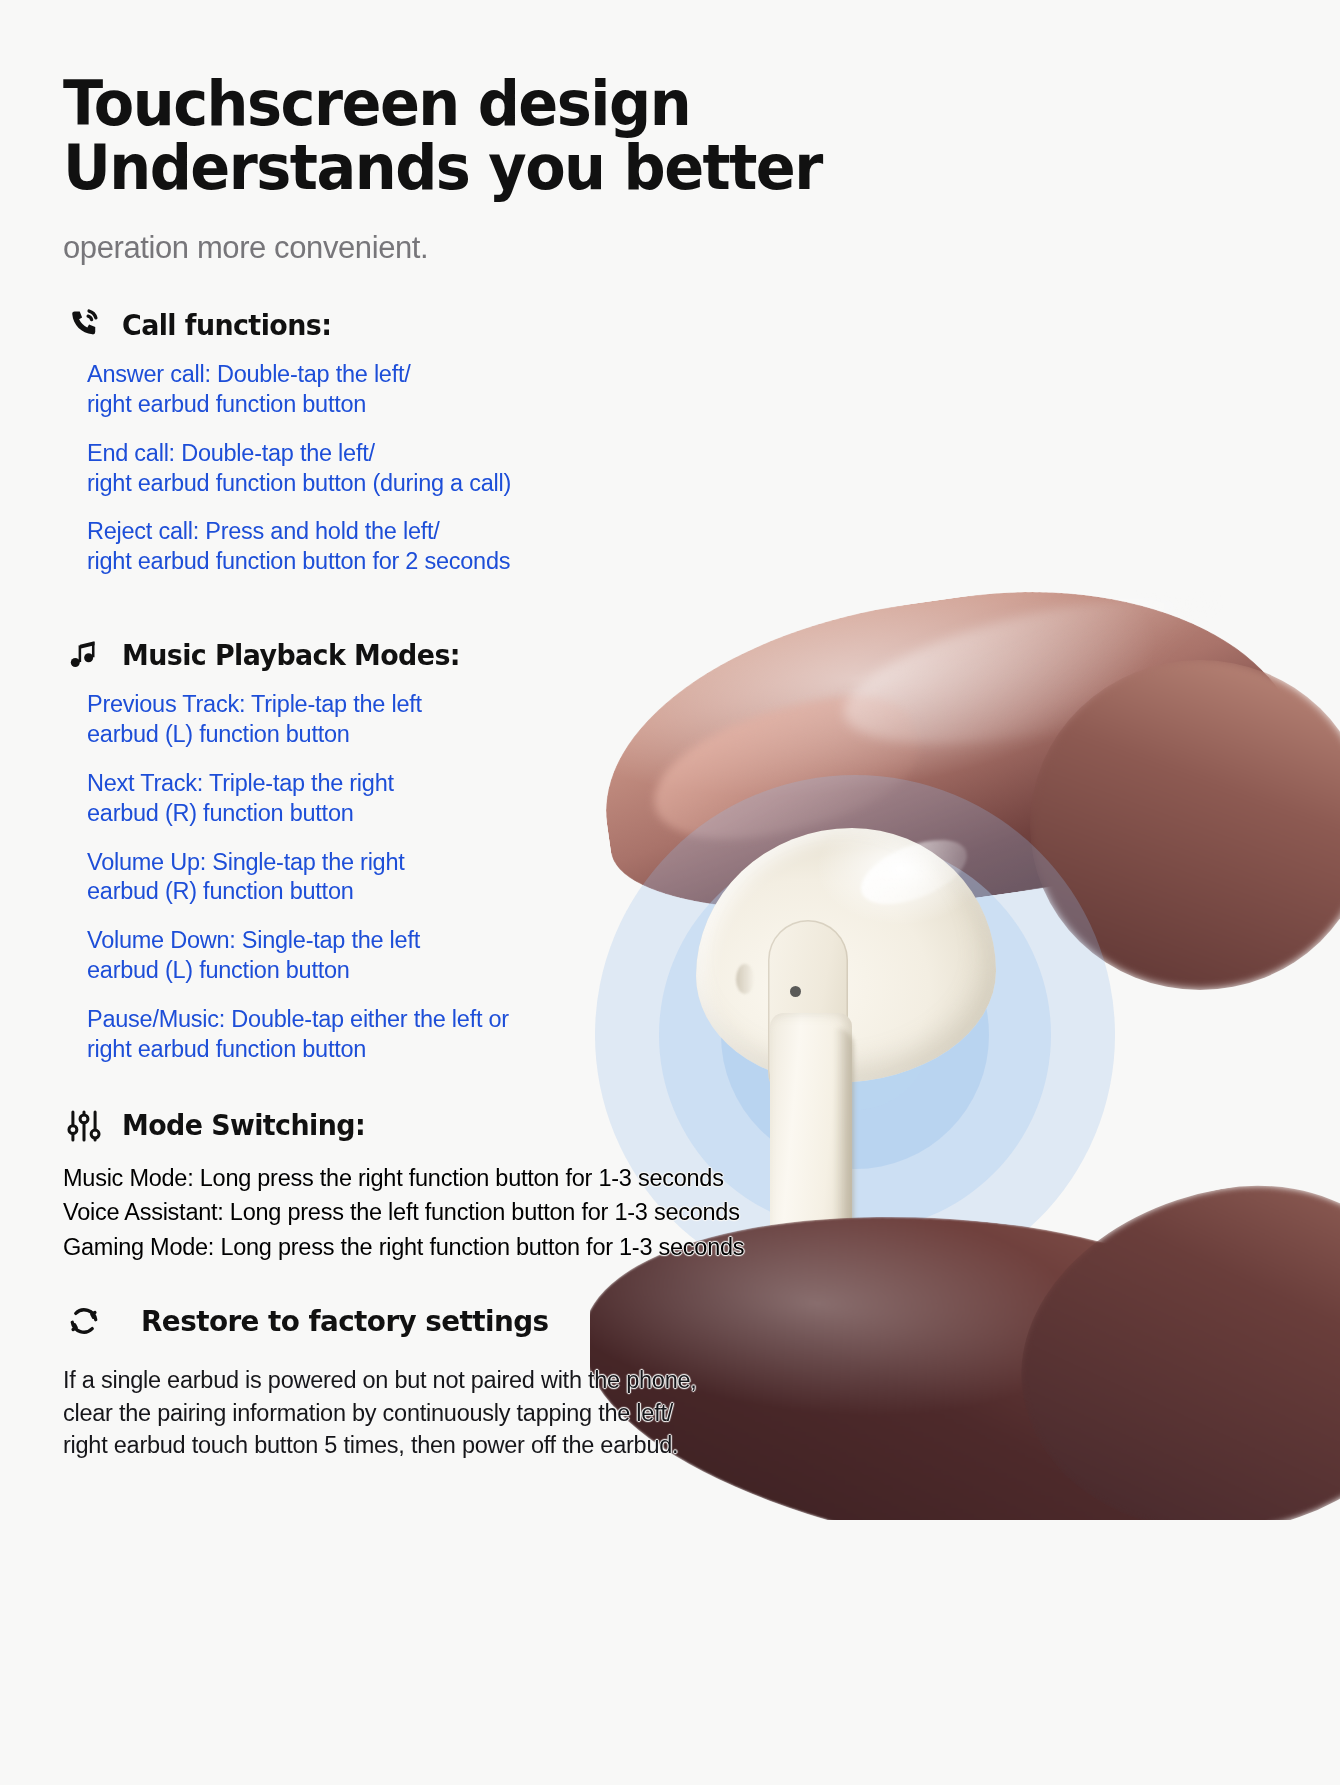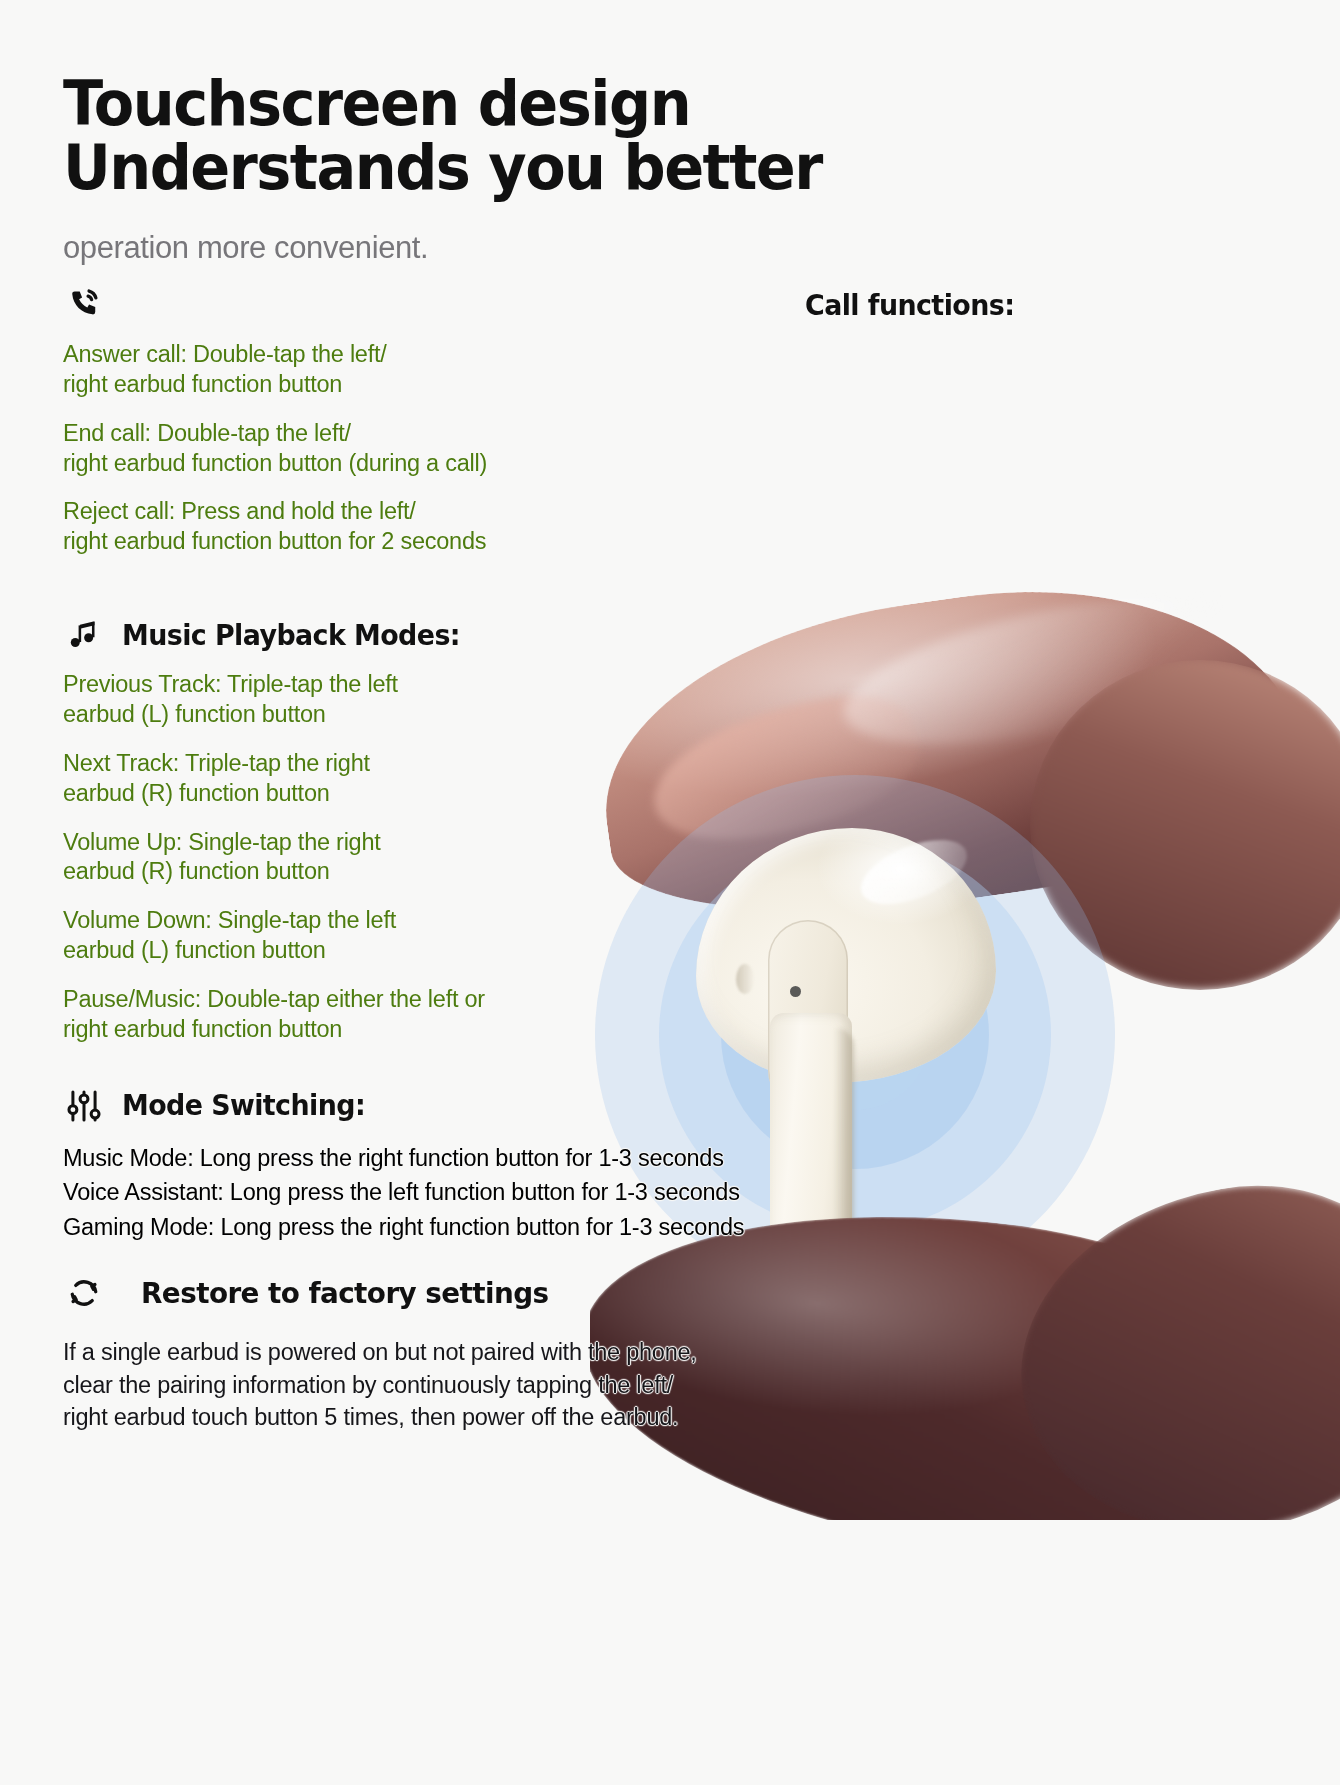--- a/index.html
+++ b/index.html
@@ -62,24 +62,24 @@
     width: 700px;
   }
   .subhead .l2 { display: block; }
 
   
   .sec-head {
     display: flex;
     align-items: center;
     gap: 17px;
   }
-  .sec-head.call      { margin-top: 15px; justify-content: space-between; }
+  .sec-head.call      { margin-top: 35px; }
   .sec-head.music     { margin-top: 57px; }
   .sec-head.mode      { margin-top: 40px; }
-  .sec-head.restore   { margin-top: 28px; gap: 36px; }
+  .sec-head.restore   { margin-top: 36px; gap: 36px; }
 
   .sec-icon {
     flex: 0 0 auto;
     width: 42px;
     height: 42px;
     display: flex;
     align-items: center;
     justify-content: center;
   }
   .sec-icon svg { display: block; }
@@ -92,23 +92,24 @@
     color: #111111;
     white-space: nowrap;
     transform: scaleX(0.96);
     transform-origin: left center;
   }
 
   .item {
     margin-top: 19px;
     font-size: 23.5px;
     line-height: 1.27;
-    color: #4d7c0f;
+    color: #1d4ed8;
     letter-spacing: -0.25px;
     white-space: nowrap;
+    margin-left: 24px;
   }
   .item .l2 { display: block; }
   .item.first { margin-top: 14px; }
 
   
   .mode-list { margin-top: 14px; }
   .mode-line {
     font-size: 23.5px;
     line-height: 1.47;
     color: #000000;

